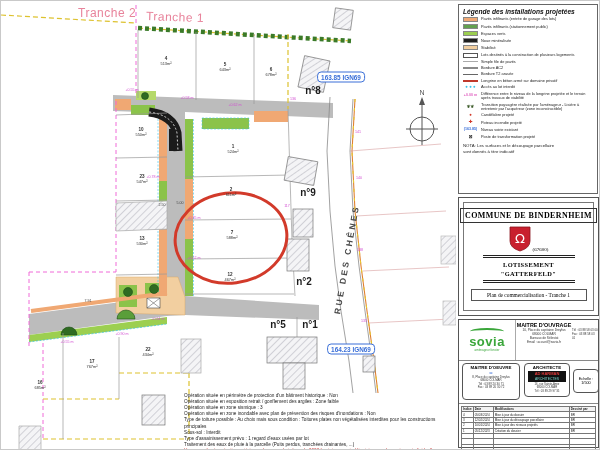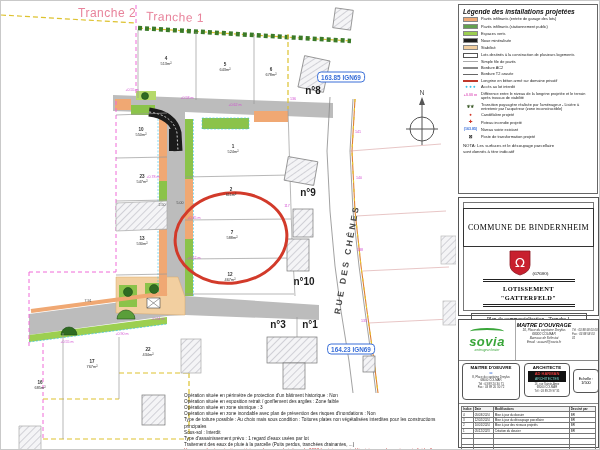--- a/index.html
+++ b/index.html
@@ -34,33 +34,33 @@
   .k-line{height:1.2px;border:none;}
   .k-redline{height:2px;border:none;}
   .k-box{background:#fff;border:.6px solid #555;}
   .k-dots,.k-text,.k-dot,.k-hyd,.k-boxx,.k-bush{border:none;background:transparent!important;font-weight:700;}
   .k-text{font-size:3.6px;}
   .nota{font-size:4.3px;color:#222;margin-top:4px;line-height:1.25;}
   .tblock{position:absolute;left:457px;top:196px;width:141px;height:119px;border:1px solid #555;
           background:#fff;box-sizing:border-box;padding:4px;}
   .tblock-inner{border:1px solid #777;height:100%;box-sizing:border-box;display:flex;flex-direction:column;
                 align-items:center;padding:5px 4px 3px;font-family:"Liberation Serif",serif;}
-  .commune-box{border:1px solid #333;font-size:8px;font-weight:400;letter-spacing:.4px;
-               padding:14px 4px;white-space:nowrap;}
+  .commune-box{border:1px solid #333;font-size:8px;font-weight:700;letter-spacing:.4px;
+               padding:2px 4px;white-space:nowrap;}
   .shield-row{display:flex;align-items:flex-end;margin-top:3px;}
   .postal{font-size:5px;margin-left:2px;}
   .rule{width:92px;border-top:1.4px solid #222;margin-top:3px;}
   .rule2{width:92px;border-top:1px solid #222;margin-top:1px;}
   .lotis{font-size:6.4px;font-weight:700;margin-top:3px;letter-spacing:.4px;}
   .lotis-name{font-size:6.4px;font-weight:700;margin-top:2px;letter-spacing:.4px;}
   .plan-title-box{border:1px solid #555;font-size:5.4px;padding:2px 4px;margin-top:6px;width:116px;
                   text-align:center;box-sizing:border-box;}
   .stake{position:absolute;left:457px;top:318px;width:141px;height:129px;border:1px solid #555;
          background:#fff;box-sizing:border-box;font-family:"Liberation Sans",sans-serif;}
-  .stake-row1{display:flex;height:40px;border-bottom:1px solid #888;font-style:italic;}
+  .stake-row1{display:flex;height:40px;border-bottom:1px solid #888;}
   .sovia-box{width:56px;border-right:1px solid #aaa;display:flex;flex-direction:column;align-items:center;
              justify-content:center;}
   .sovia-wave{width:34px;height:5px;border-top:2px solid #3aa63a;border-radius:50%;}
   .sovia-text{font-size:13px;font-weight:700;color:#3aa63a;letter-spacing:.5px;line-height:1;}
   .sovia-tag{font-size:3px;color:#3aa63a;}
   .moa-mid{flex:1;text-align:center;padding-top:2px;}
   .moa-title{font-size:5.4px;font-weight:700;}
   .moa-line{font-size:3.2px;color:#333;line-height:1.25;}
   .moa-right{width:26px;font-size:2.9px;color:#333;padding-top:8px;line-height:1.4;}
   .stake-row2{position:relative;height:42px;border-bottom:1px solid #888;}
@@ -289,23 +289,23 @@
         <div class="lot-area">685m²</div>
       </div>
     </div>
 
   <div>
 
       <div class="house-label" style="left: 312px; top: 89px;">n°8</div>
 
       <div class="house-label" style="left: 307px; top: 191px;">n°9</div>
 
-      <div class="house-label" style="left: 303px; top: 280px;">n°10</div>
-
-      <div class="house-label" style="left: 277px; top: 323px;">n°3</div>
+      <div class="house-label" style="left: 303px; top: 280px;">n°2</div>
+
+      <div class="house-label" style="left: 277px; top: 323px;">n°5</div>
 
       <div class="house-label" style="left: 309px; top: 323px;">n°1</div>
     </div>
 
   <div>
 
       <div class="ign" style="left: 340px; top: 76px;">163.85 IGN69</div>
 
       <div class="ign" style="left: 350px; top: 348px;">164.23 IGN69</div>
     </div>

